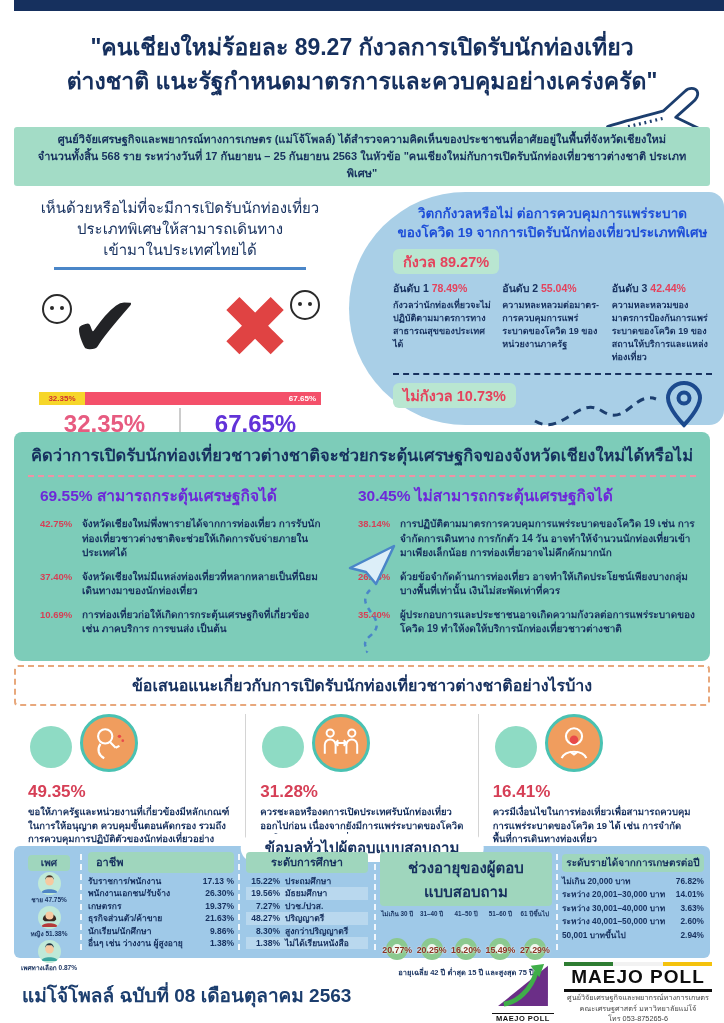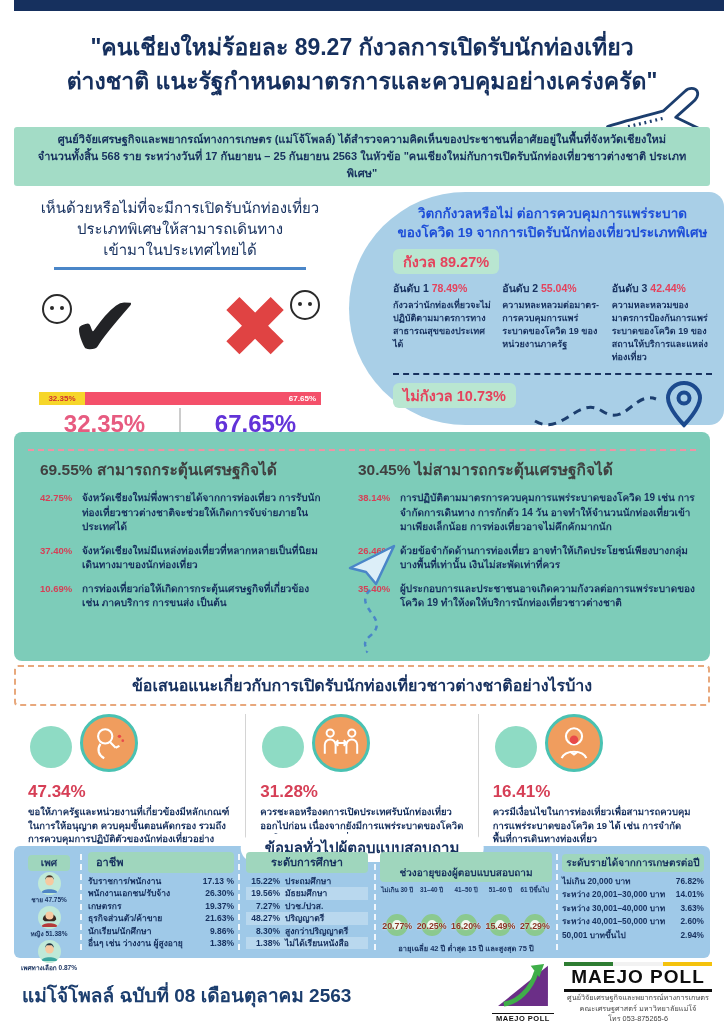--- a/index.html
+++ b/index.html
@@ -54,21 +54,21 @@
   .travel-doodle { margin-left:14px; margin-top:-4px; }
 
   
   .econ { position:absolute; left:14px; top:432px; width:696px; height:229px; background:#7dccb9; border-radius:8px; padding:10px 14px 0; }
   .econ-title { text-align:center; color:#16305e; font-weight:bold; font-size:16.5px; }
   .econ-dash { border-top:2px dashed #ef92a5; margin:7px 0 6px; }
   .econ-cols { display:flex; }
   .econ-col { position:relative; }
   .econ-col.left { width:47%; padding-left:12px; padding-right:14px; }
   .econ-col.right { width:53%; padding-left:16px; }
-  .econ-head { color:#404040; font-weight:bold; font-size:15.5px; margin-bottom:9px; }
+  .econ-head { color:#6d28d9; font-weight:bold; font-size:15.5px; margin-bottom:9px; }
   .econ-item { display:flex; margin-bottom:9px; }
   .econ-item .ev { flex:0 0 42px; color:#d63f56; font-weight:bold; font-size:9.5px; padding-top:1px; }
   .econ-item .et { color:#16305e; font-weight:bold; font-size:10px; line-height:14.5px; }
   .econ-doodle { position:absolute; left:330px; top:110px; }
 
   
   .sugg { position:absolute; left:14px; top:665px; width:696px; }
   .sugg-titlebox { border:2px dashed #e8a87c; border-radius:4px; text-align:center; color:#16305e; font-weight:bold; font-size:16px; padding:6px 4px; background:#fff; }
   .sugg-cols { display:flex; margin-top:8px; }
   .sugg-col { flex:1; padding:0 10px 0 14px; position:relative; }
@@ -92,21 +92,21 @@
   .g-label { font-size:6.5px; font-weight:bold; color:#16305e; white-space:nowrap; }
   .occ-col { left:74px; width:146px; }
   .occ-col .mint-head { font-size:11px; width:100%; text-align:left; padding:1px 8px 2px; margin-bottom:2px; }
   .kv-row { display:flex; justify-content:space-between; font-size:8.5px; font-weight:bold; color:#16305e; line-height:12.4px; }
   .edu-col { left:232px; width:122px; }
   .edu-col .mint-head { font-size:11px; width:100%; padding:1px 6px 2px; margin-bottom:2px; }
   .edu-row { display:flex; font-size:8.5px; font-weight:bold; color:#16305e; line-height:12.4px; }
   .edu-row.stripe { background:rgba(255,255,255,0.28); }
   .edu-row .ev { width:34px; text-align:right; margin-right:5px; }
   .age-col { left:366px; width:172px; text-align:center; }
-  .age-col .mint-head { font-size:10px; width:100%; padding:13px 2px 2px; margin-bottom:3px; }
+  .age-col .mint-head { font-size:15px; width:100%; padding:4px 2px 2px; margin-bottom:3px; }
   .age-labels { display:flex; }
   .age-labels span { flex:1; font-size:6.3px; font-weight:bold; color:#16305e; white-space:nowrap; }
   .age-circles { display:flex; margin-top:19px; }
   .age-cell { flex:1; position:relative; height:26px; }
   .donut { position:absolute; left:50%; top:0; transform:translateX(-50%); width:22px; height:22px; border-radius:50%; border:6px solid #8bc98f; background:#eef7ee; }
   .age-val { position:absolute; left:50%; top:7px; transform:translateX(-50%); font-size:8.8px; font-weight:bold; color:#8a3424; text-shadow:0 0 2px #fff; }
   .age-caption { font-size:7.5px; font-weight:bold; color:#16305e; margin-top:2px; }
   .inc-col { left:548px; width:142px; }
   .inc-col .mint-head { font-size:10px; width:100%; padding:1px 4px 2px; margin-bottom:3px; }
   .inc-row { display:flex; justify-content:space-between; font-size:8.3px; font-weight:bold; color:#16305e; line-height:13.4px; }
@@ -205,20 +205,21 @@
       <div class="pill">ไม่กังวล 10.73%</div>
       <svg class="travel-doodle" width="178" height="56" viewBox="0 0 178 56">
         <path d="M5 42 C32 58 48 16 72 32 C96 48 104 12 126 20" fill="none" stroke="#1c3e6e" stroke-width="3" stroke-dasharray="8 6"></path>
         <path d="M154 4 c-9 0-16 7-16 15 0 11 16 27 16 27 s16-16 16-27 c0-8-7-15-16-15 z" fill="none" stroke="#1c4a8e" stroke-width="4"></path>
         <circle cx="154" cy="19" r="5.5" fill="none" stroke="#1c4a8e" stroke-width="4"></circle>
       </svg>
     </div>
   </div>
 
   <div class="econ">
+    <div class="econ-title">คิดว่าการเปิดรับนักท่องเที่ยวชาวต่างชาติจะช่วยกระตุ้นเศรษฐกิจของจังหวัดเชียงใหม่ได้หรือไม่</div>
     <div class="econ-dash"></div>
     <div class="econ-cols">
       <div class="econ-col left">
         <div class="econ-head">69.55% สามารถกระตุ้นเศรษฐกิจได้</div>
         <div class="econ-item">
           <span class="ev">42.75%</span>
           <span class="et">จังหวัดเชียงใหม่พึ่งพารายได้จากการท่องเที่ยว การรับนักท่องเที่ยวชาวต่างชาติจะช่วยให้เกิดการจับจ่ายภายในประเทศได้</span>
         </div>
         <div class="econ-item">
           <span class="ev">37.40%</span>
@@ -260,21 +261,21 @@
           <span class="icon-circle">
             <svg width="38" height="38" viewBox="0 0 40 40" fill="none" stroke="#ffffff" stroke-width="2.2">
               <circle cx="16" cy="13" r="7.5"></circle>
               <path d="M11 21 C7 27 9 33 15 36"></path>
               <path d="M21 19 L27 25 M27 25 L31 23"></path>
               <circle cx="31" cy="13" r="1.8" fill="#e84a4a" stroke="none"></circle>
               <circle cx="34.5" cy="17.5" r="1.4" fill="#e84a4a" stroke="none"></circle>
             </svg>
           </span>
         </div>
-        <div class="sugg-value">47.34%</div>
+        <div class="sugg-value">49.35%</div>
         <div class="sugg-text">ขอให้ภาครัฐและหน่วยงานที่เกี่ยวข้องมีหลักเกณฑ์ในการให้อนุญาต ควบคุมขั้นตอนคัดกรอง รวมถึงการควบคุมการปฏิบัติตัวของนักท่องเที่ยวอย่างเคร่งครัด</div>
       </div>
       <div class="sugg-col">
         <div class="icon-stage">
           <span class="mint-dot"></span>
           <span class="icon-circle">
             <svg width="40" height="36" viewBox="0 0 44 40" fill="none" stroke="#ffffff" stroke-width="2.2">
               <circle cx="10" cy="9" r="4"></circle>
               <path d="M4 32 V22 a6 6 0 0 1 12 0 V32"></path>
               <circle cx="34" cy="9" r="4"></circle>

